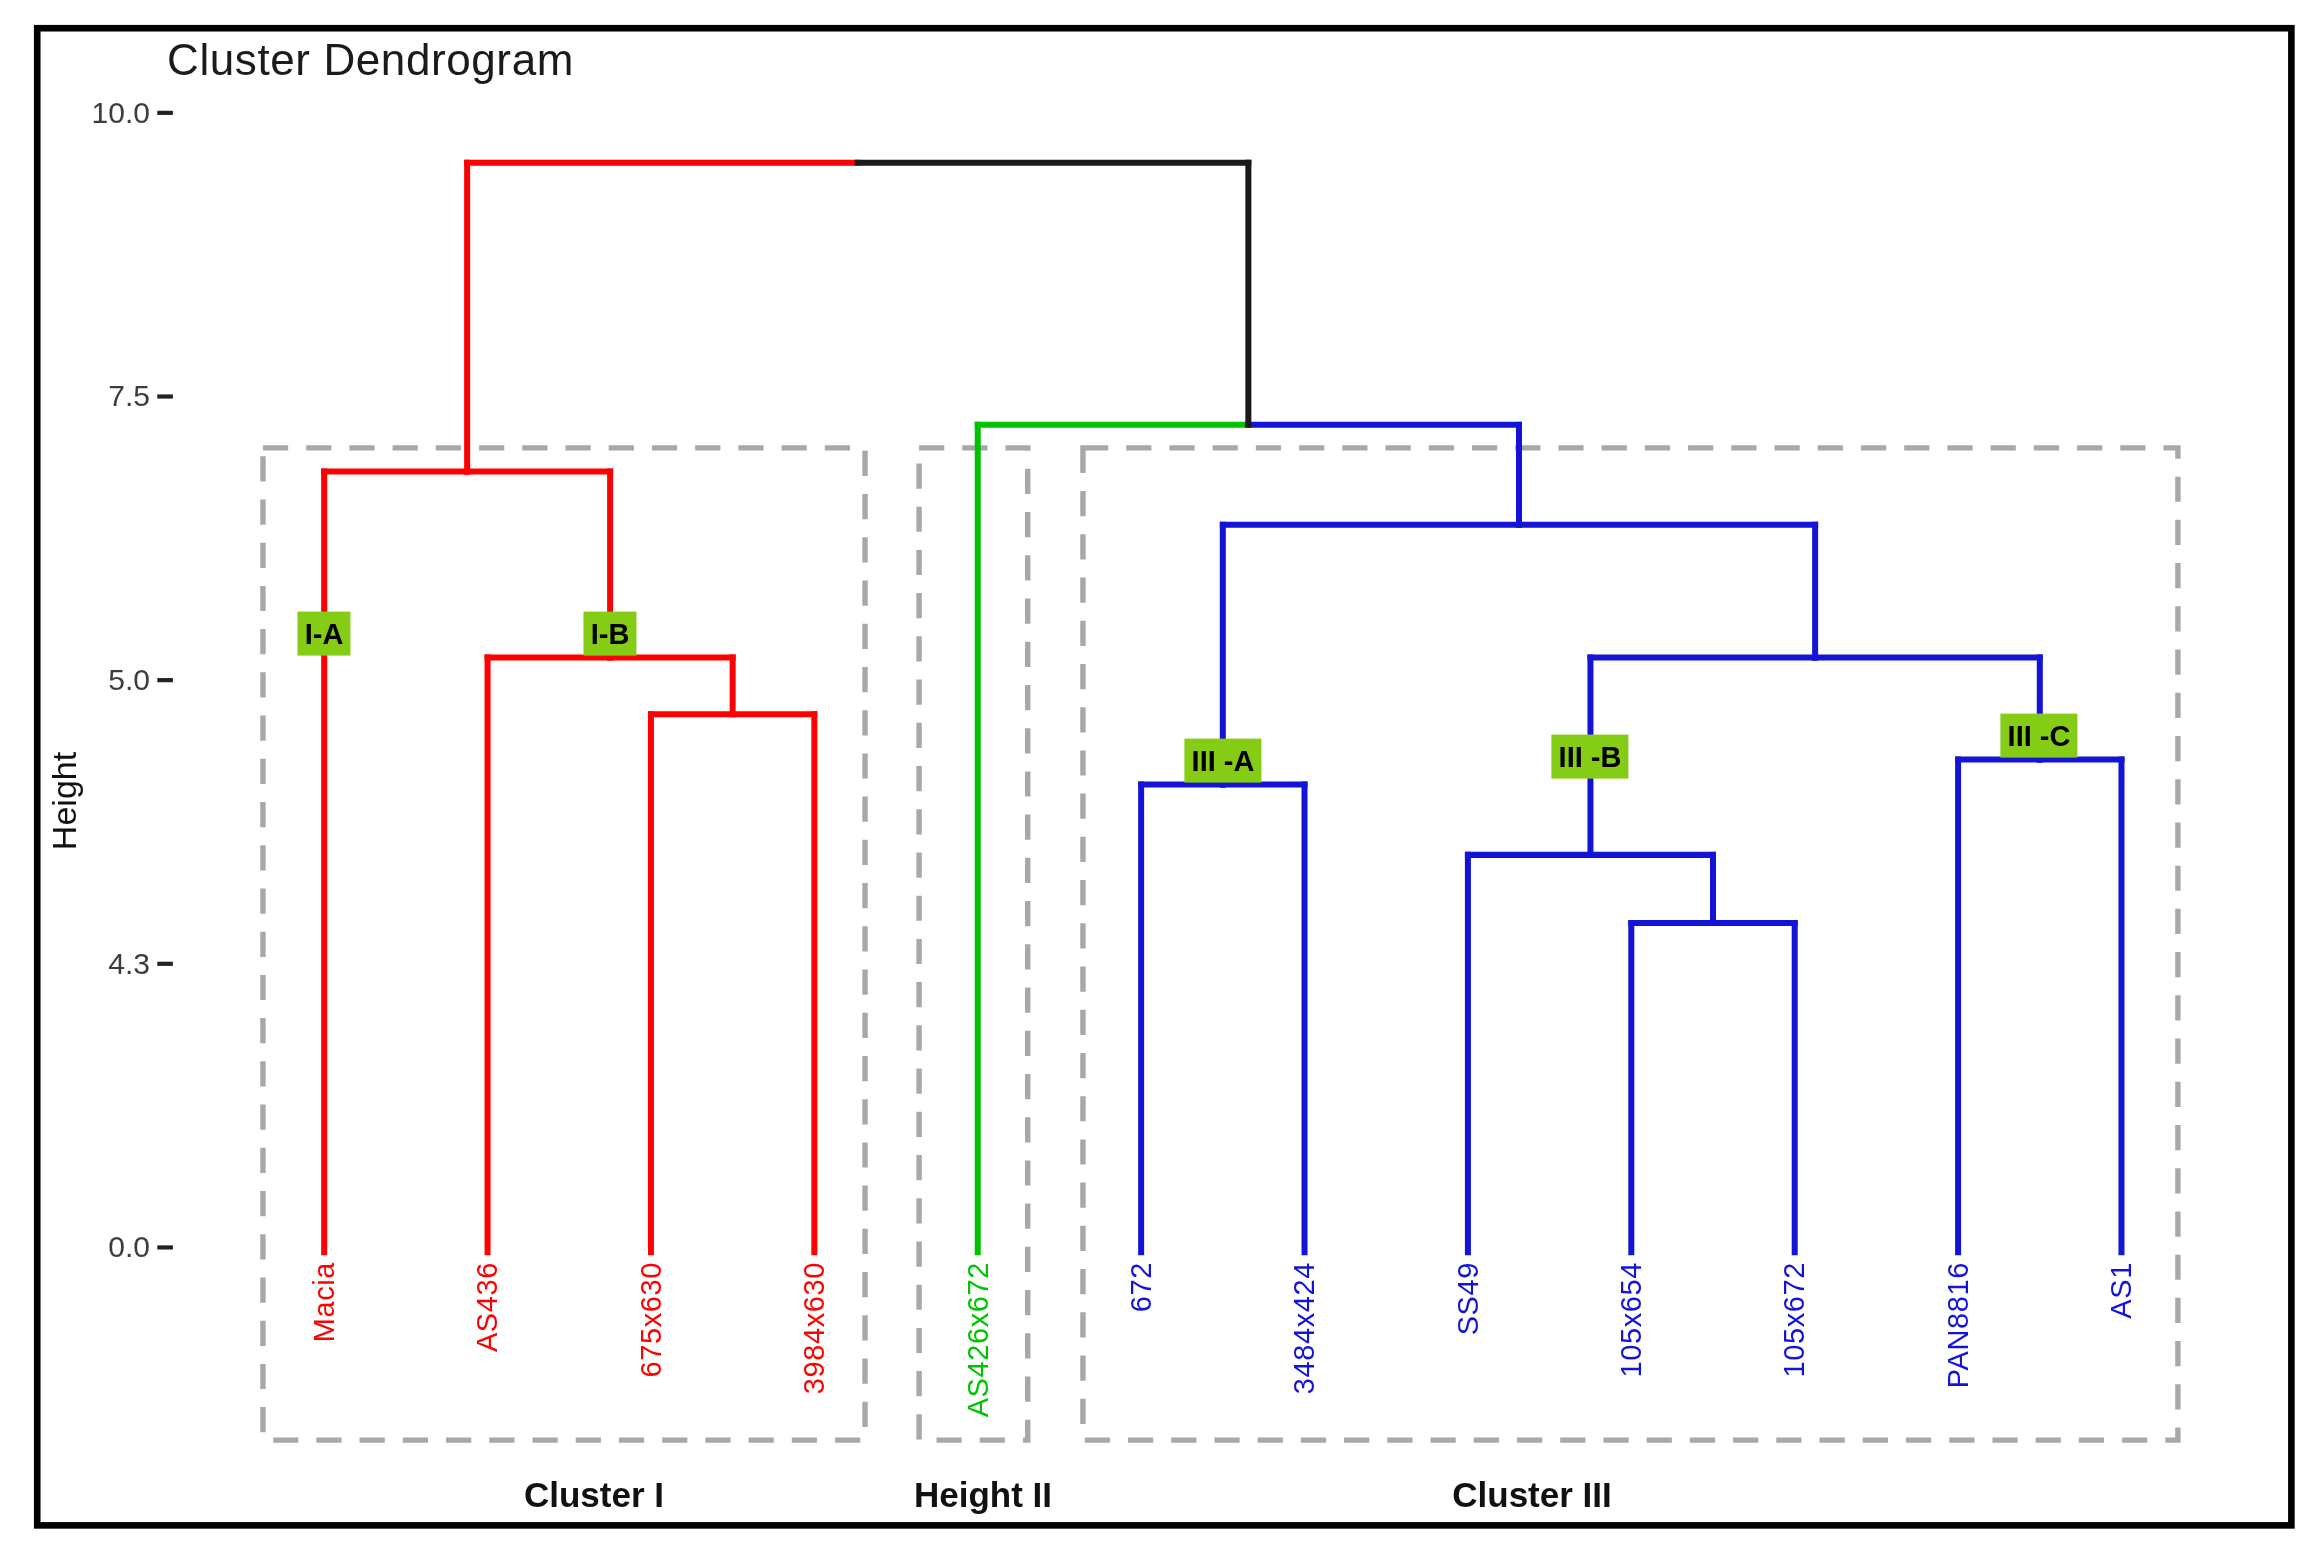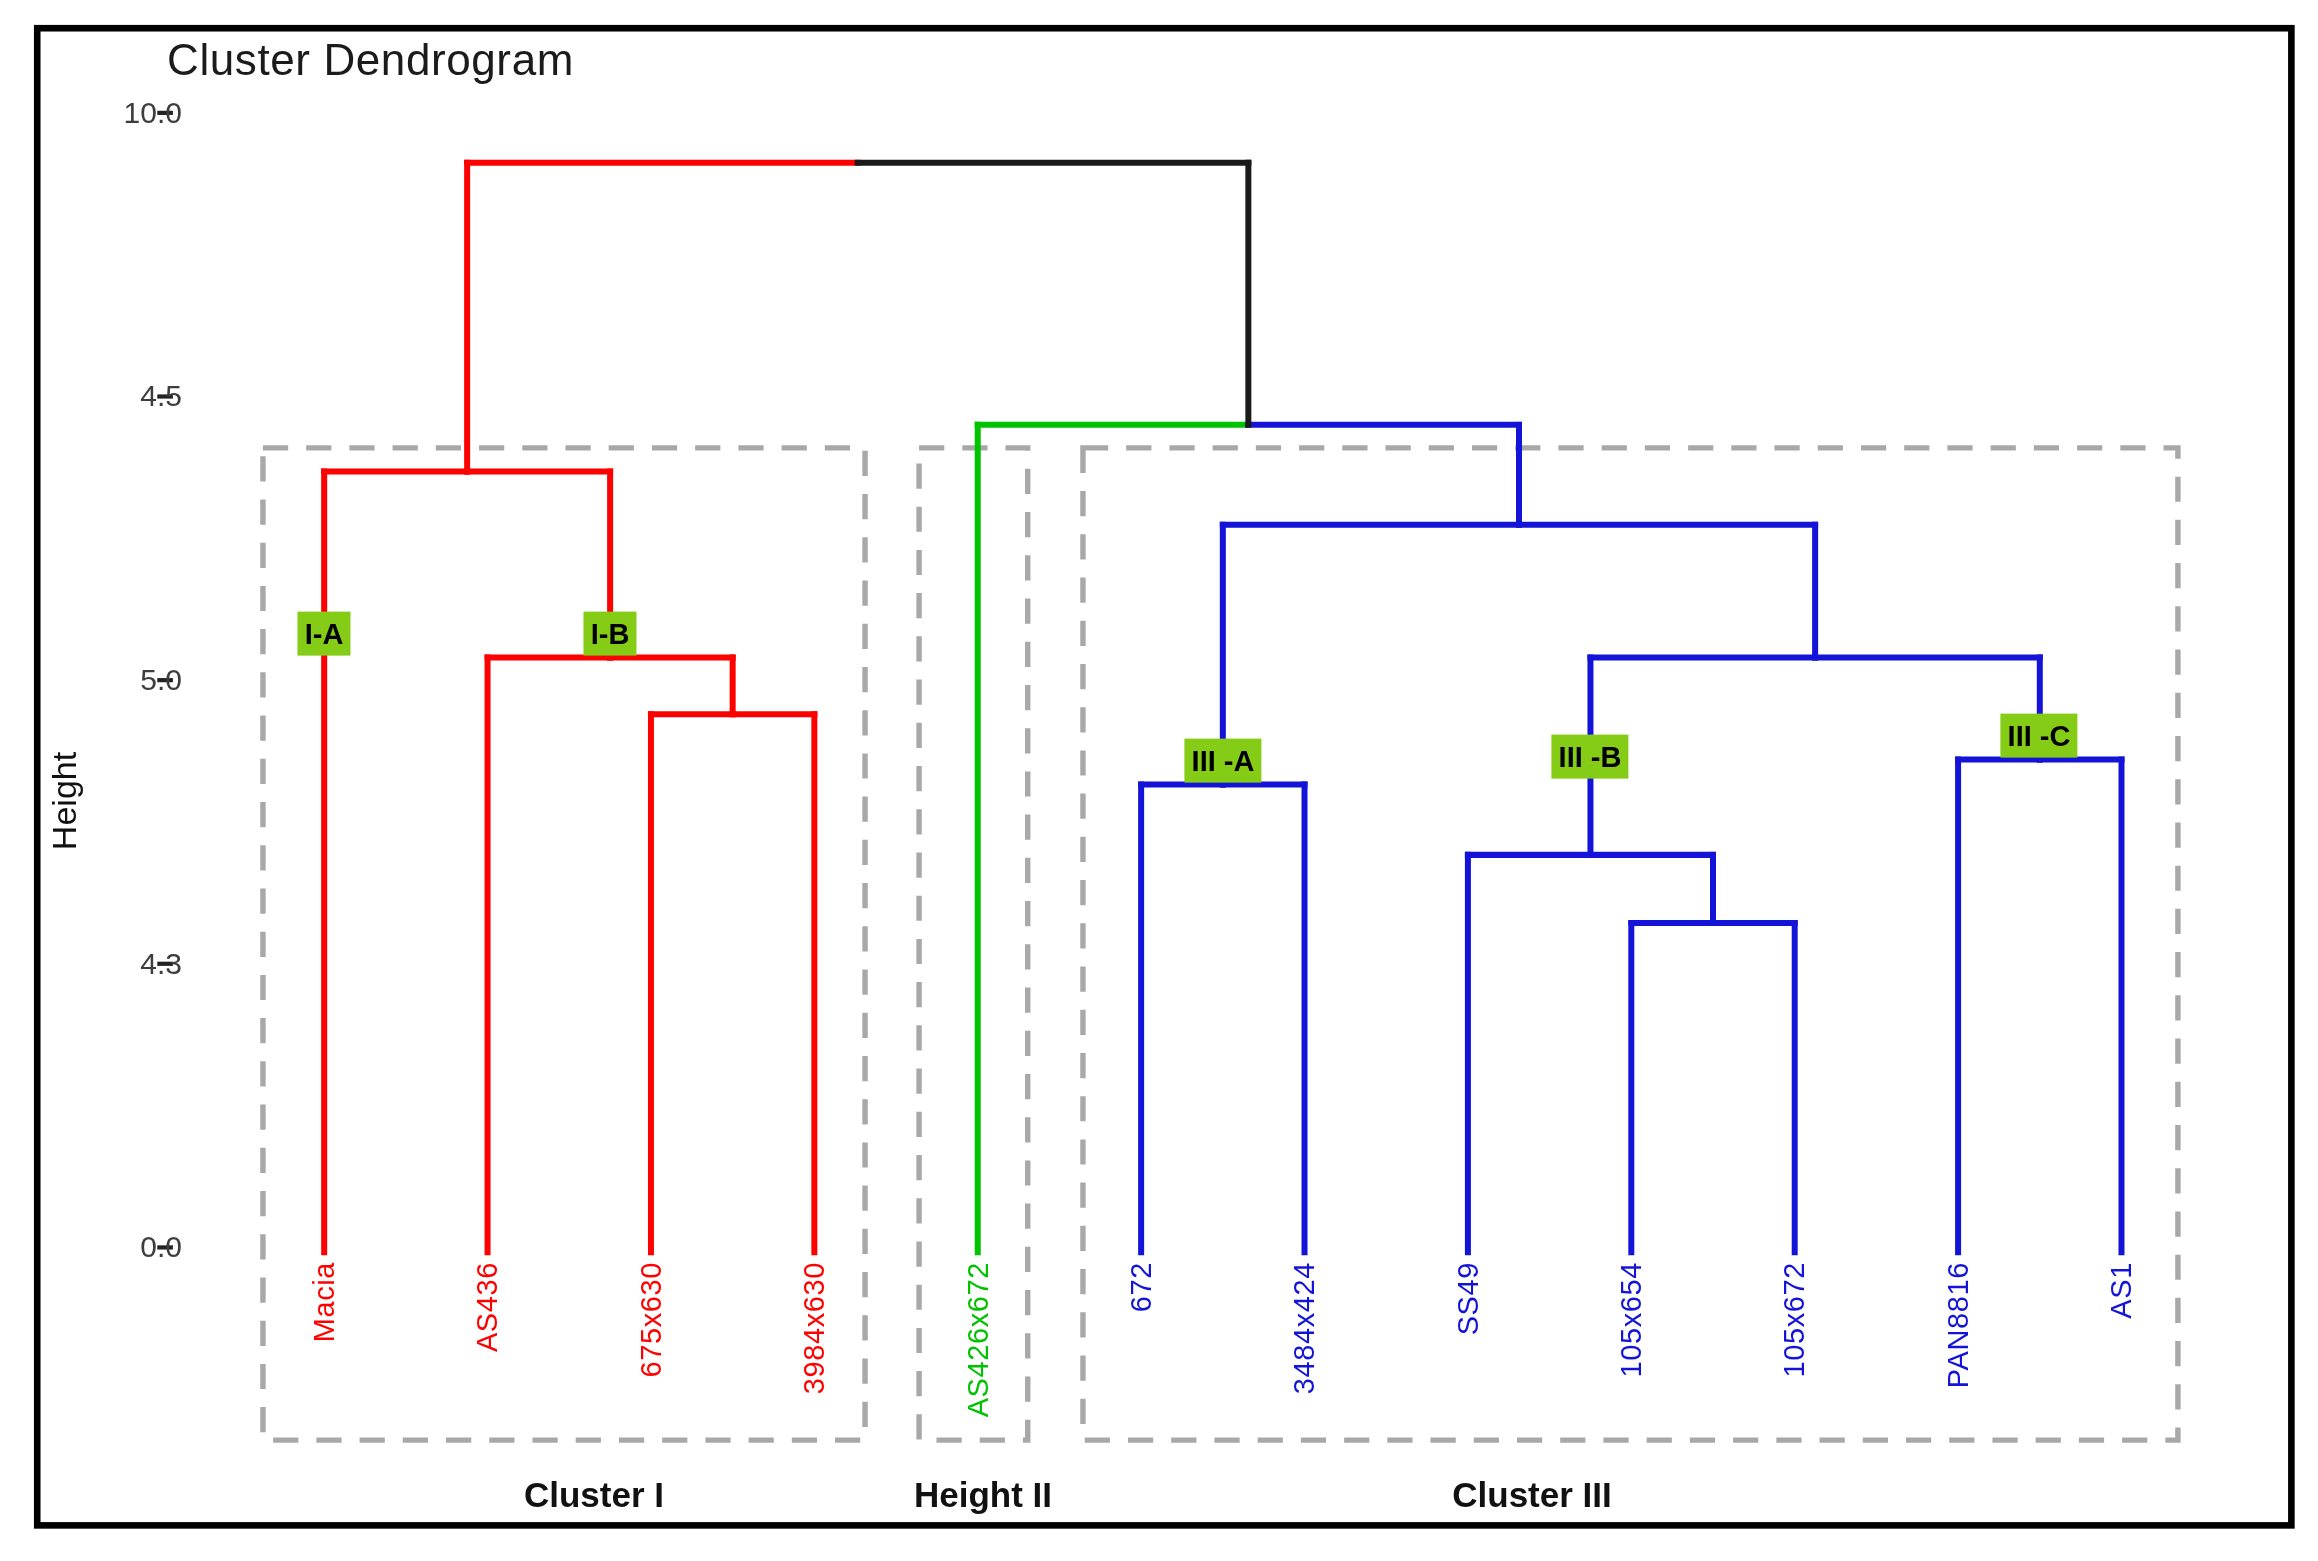--- a/index.html
+++ b/index.html
@@ -12,21 +12,21 @@
   }
   #plot-svg{position:absolute;left:0;top:0;}
   .pt{position:absolute;width:0;height:0;}
   #chart-title{
     position:absolute;left:167px;top:35px;
     font-size:44px;color:#1b1b1b;letter-spacing:0.6px;white-space:nowrap;text-align:center;
   }
   .tick-label{
     position:absolute;white-space:nowrap;
     transform:translate(-100%,-50%);
-    font-size:30px;color:#3d3d3d;margin-left:32px;
+    font-size:30px;color:#3d3d3d;
   }
   .yaxis-title{
     position:absolute;white-space:nowrap;
     transform:translate(-50%,-50%) rotate(-90deg);
     font-size:34px;color:#111111;
   }
   .leaf-label{
     position:absolute;white-space:nowrap;
     transform-origin:0 0;
     transform:rotate(-90deg) translate(-100%,-50%);
@@ -112,21 +112,21 @@
       <div class="pt" style="left: 150px; top: 1247px;">
         <div class="tick-label">0.0</div>
       </div>
       <div class="pt" style="left: 150px; top: 964px;">
         <div class="tick-label">4.3</div>
       </div>
       <div class="pt" style="left: 150px; top: 680px;">
         <div class="tick-label">5.0</div>
       </div>
       <div class="pt" style="left: 150px; top: 396px;">
-        <div class="tick-label">4.5</div>
+        <div class="tick-label">7.5</div>
       </div>
       <div class="pt" style="left: 150px; top: 113px;">
         <div class="tick-label">10.0</div>
       </div>
       <div class="pt" style="left: 324px; top: 1262px;">
         <div class="leaf-label" style="color: rgb(255, 0, 0);">Macia</div>
       </div>
       <div class="pt" style="left: 487px; top: 1262px;">
         <div class="leaf-label" style="color: rgb(255, 0, 0);">AS436</div>
       </div>

